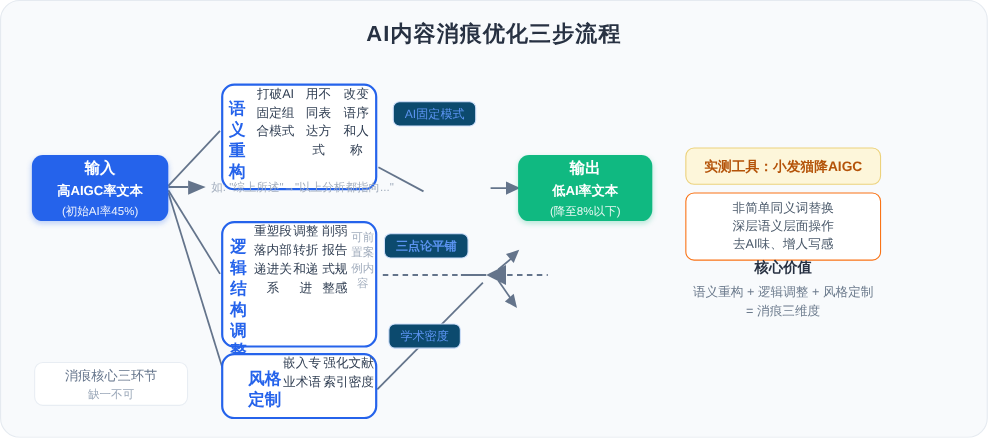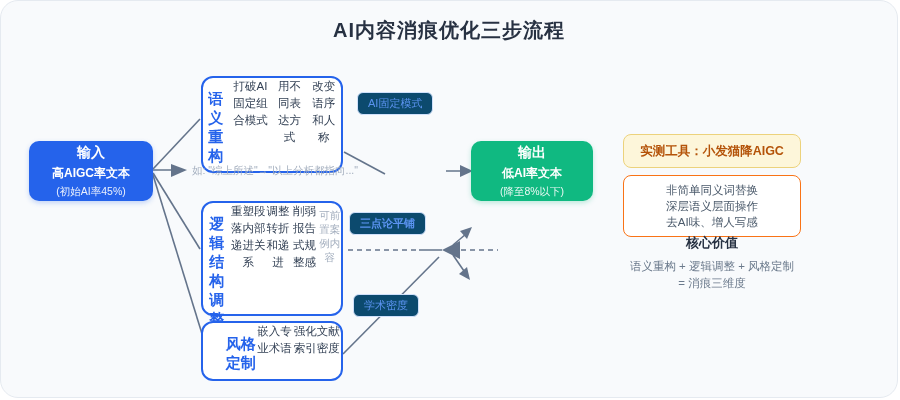--- a/index.html
+++ b/index.html
@@ -151,14 +151,18 @@
     <div class="f-line">深层语义层面操作</div>
     <div class="f-line">去AI味、增人写感</div>
   </div>
 
   <div class="value">
     <div class="v-title">核心价值</div>
     <div class="v-line">语义重构 + 逻辑调整 + 风格定制</div>
     <div class="v-line">= 消痕三维度</div>
   </div>
 
+  <div class="footnote">
+    <div class="fn-line1">消痕核心三环节</div>
+    <div class="fn-line2">缺一不可</div>
+  </div>
 
 </div>
 
 </body></html>

